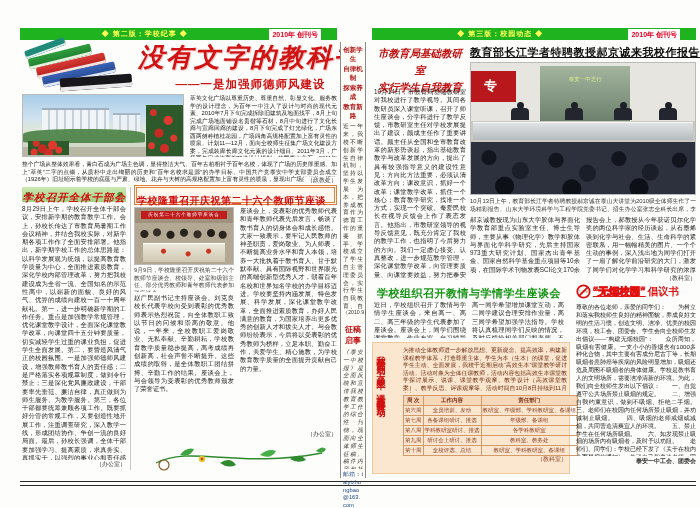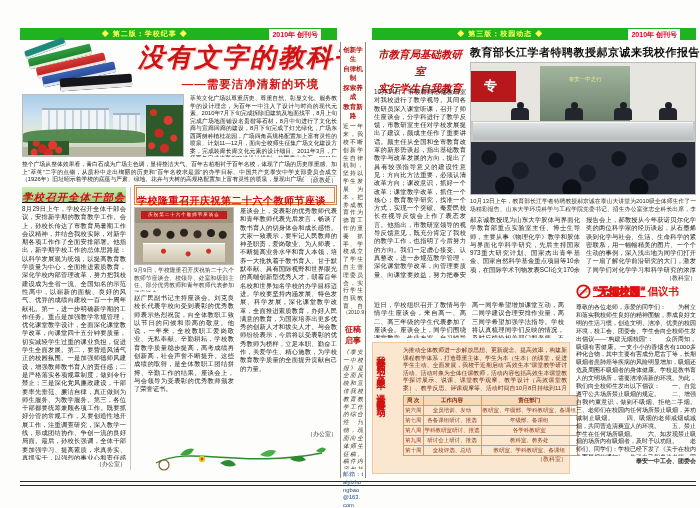--- a/index.html
+++ b/index.html
@@ -6,21 +6,21 @@
   body{font-family:"Liberation Sans",sans-serif;}
   #canvas{position:relative;width:700px;height:508px;background:#fdfdfb;overflow:hidden;}
   .ab{position:absolute;}
   .bar{display:flex;align-items:center;background:#1fb41f;height:12px;}
   .bar-label{flex:1;text-align:center;color:#ffff55;font-size:7px;font-weight:bold;letter-spacing:1px;line-height:12px;}
   .bar-chip{background:#fff;color:#e00020;font-size:7px;font-weight:bold;padding:0 3px;line-height:11px;white-space:nowrap;}
   .bar-tail{width:16px;height:12px;background:#1fb41f;}
   .txt{font-size:6.3px;line-height:1.32;text-align:justify;color:#1c1c1c;overflow:hidden;}
   .small{font-size:5.8px;line-height:1.3;text-align:justify;color:#222;overflow:hidden;}
   .attr{font-size:6px;color:#333;text-align:right;line-height:1.2;}
-  .serifhead{font-family:Liberation Serif, serif;font-style:italic;font-weight:bold;color:#c01010;}
+  .serifhead{font-family:Liberation Mono, monospace;font-style:italic;font-weight:bold;color:#c01010;}
   .vrule{width:1px;background:#c9c9c9;}
   
   .main-title{font-family:"Liberation Serif",serif;font-style:italic;font-weight:bold;color:#cf1212;font-size:26px;letter-spacing:2px;line-height:36px;white-space:nowrap;text-shadow:1px 1px 0 #f3c0c0;}
   .sub-title{color:#cf1212;font-weight:bold;font-size:11.5px;text-align:center;letter-spacing:1px;}
   
   .bk{position:absolute;border-radius:2px;}
   
   .photo{overflow:hidden;border:1px solid #bbb;box-sizing:border-box;}
   .photo1{background:linear-gradient(180deg,#a9cde8 0%,#cfe2ef 38%,#dfe7d8 58%,#c9d0ba 100%);}
   .p1-bldg{background:repeating-linear-gradient(90deg,#f1f4f7 0 6px,#c4d0da 6px 8px);border-top:2px solid #9fb0bc;}
@@ -57,25 +57,25 @@
     radial-gradient(circle at 22% 55%,#1a1e28 8px,transparent 9px),
     radial-gradient(circle at 38% 35%,#12151d 7px,transparent 8px),
     radial-gradient(circle at 52% 60%,#1a1e28 8px,transparent 9px),
     radial-gradient(circle at 66% 32%,#12151d 7px,transparent 8px),
     radial-gradient(circle at 80% 58%,#1a1e28 8px,transparent 9px),
     radial-gradient(circle at 93% 35%,#12151d 7px,transparent 8px),
     radial-gradient(circle at 15% 85%,#0d1016 9px,transparent 10px),
     radial-gradient(circle at 45% 90%,#0d1016 9px,transparent 10px),
     radial-gradient(circle at 75% 88%,#0d1016 9px,transparent 10px);}
   
-  .band-green{background-image:radial-gradient(circle at 6% 50%,#3f9c3f 2px,transparent 3px),radial-gradient(circle at 94% 50%,#3f9c3f 2px,transparent 3px),linear-gradient(#cdeab4,#a0d081);text-align:left;text-decoration:underline;}
+  .band-green{background-image:radial-gradient(circle at 6% 50%,#3f9c3f 2px,transparent 3px),radial-gradient(circle at 94% 50%,#3f9c3f 2px,transparent 3px),linear-gradient(#cdeab4,#a0d081);text-align:right;}
   .band-green span{font-family:"Liberation Serif",serif;font-style:italic;font-weight:bold;color:#d01010;font-size:10.5px;letter-spacing:1px;line-height:15px;}
   .box-red{border:3px double #e0813c;background:#fff7ee;text-align:left;}
   .box-red span{color:#d01010;font-weight:bold;font-size:10px;font-family:"Liberation Serif",serif;line-height:12px;letter-spacing:.5px;}
-  .head-black{color:#111;font-weight:bold;font-size:11px;text-align:right;letter-spacing:.5px;line-height:16px;white-space:nowrap;}
+  .head-black{color:#111;font-weight:bold;font-size:11px;text-align:right;letter-spacing:.5px;line-height:16px;white-space:nowrap;text-decoration:underline;}
   .head-green{color:#169416;font-weight:bold;font-size:11px;letter-spacing:.5px;text-align:center;white-space:nowrap;}
   .hollow{color:#ffecec;-webkit-text-stroke:.7px #e01010;text-shadow:0 0 1px #e01010;text-decoration:underline;}
   .nos-head{color:#e01010;font-weight:bold;font-size:10.5px;white-space:nowrap;display:flex;align-items:center;gap:2px;}
   
   .strip{border-left:1px solid #8a8a8a;border-right:1px solid #8a8a8a;box-sizing:border-box;padding:3px 2px;background:#fffdf8;}
   .s-title{color:#b01818;font-weight:bold;font-size:6.5px;text-align:center;line-height:1.45;}
   .s-red8{color:#c01010;font-weight:bold;font-size:8px;text-align:center;line-height:1.4;}
   .s-body{font-size:5.8px;line-height:1.35;text-align:justify;color:#333;overflow:hidden;}
   
   .pink{background:#fbe7d0;border:1px solid #f0c9a0;box-sizing:border-box;}
@@ -98,21 +98,21 @@
 
   <div class="ab" style="left:24px;top:42px;width:112px;height:50px;">
     <div class="bk" style="left:0;top:2px;width:42px;height:8px;background:#1f8a7a;transform:rotate(-20deg);box-shadow:inset 0 -2px 0 #dcefe9;"></div>
     <div class="bk" style="left:4px;top:9px;width:64px;height:11px;background:linear-gradient(#2f9e3f,#1d7a2c);transform:rotate(-14deg);box-shadow:inset 0 -3px 0 #e4f1dc;"></div>
     <div class="bk" style="left:12px;top:18px;width:70px;height:11px;background:linear-gradient(#d93a35,#b01f1f);transform:rotate(-13deg);box-shadow:inset 0 -3px 0 #f6e2dc;"></div>
     <div class="bk" style="left:18px;top:27px;width:74px;height:11px;background:linear-gradient(#3a63b5,#24478f);transform:rotate(-12deg);box-shadow:inset 0 -3px 0 #e0e7f4;"></div>
     <div class="bk" style="left:36px;top:34px;width:72px;height:13px;background:#17171c;transform:rotate(-4deg);box-shadow:inset 0 -4px 0 #e8e8e8;"></div>
   </div>
 
   <div class="ab main-title" style="left:138px;top:40px;width:200px;height:36px;">没有文字的教科书</div>
-  <div class="ab sub-title" style="left:158px;top:77px;width:185px;">——需要洁净清新的环境</div>
+  <div class="ab sub-title" style="left:158px;top:77px;width:185px;">——一是加强师德师风建设</div>
 
   <div class="ab photo photo1" style="left:22px;top:94px;width:162px;height:63px;">
     <div class="ab p1-bldg" style="left:12%;top:22%;width:42%;height:42%;"></div>
     <div class="ab p1-bldg" style="left:56%;top:30%;width:17%;height:32%;opacity:.85;"></div>
     <div class="ab p1-trees" style="left:0;top:56%;width:76%;height:22%;"></div>
     <div class="ab p1-ground" style="left:0;bottom:0;width:100%;height:15%;"></div>
     <div class="ab p1-flowers" style="right:0;top:16%;width:23%;height:84%;"></div>
     <div class="ab p1-flowers" style="left:3%;bottom:1%;width:26%;height:24%;"></div>
   </div>
 
@@ -207,20 +207,21 @@
     <div class="ab p3-person" style="left:84%;top:34%;width:18px;height:12px;">
         <div class="p3-head"></div>
       </div>
     <div class="ab p3-aud" style="left:0;bottom:0;width:100%;height:40%;"></div>
   </div>
   <div class="ab small" style="left:470px;top:198px;width:226px;height:15px;color:#333;">10月13日上午，教育部长江学者特聘教授郝京诚在泰山大讲堂为2010级全体师生作了一场精彩报告。山东大学环境科学与工程学院党委书记、招生办公室张志全科长出席，李青马副校长主持报告会。</div>
   <div class="ab txt" style="left:470px;top:216px;width:110px;height:58px;">郝京诚教授现为山东大学胶体与界面化学教育部重点实验室主任、博士生导师，主要从事《物理化学》教学和胶体与界面化学科学研究，先后主持国家973重大研究计划、国家杰出青年基金、国家自然科学基金重点项目等10余项，在国际学术刊物发表SCI论文170余篇，近五年论文被引用超过1900次，多次在国际会议上作特邀报告和邀请报告。</div>
   <div class="ab txt" style="left:586px;top:216px;width:110px;height:58px;">报告会上，郝教授从今年获诺贝尔化学奖的两位科学家的经历谈起，从石墨烯谈到化学与社会、生活、生命科学的紧密联系，用一幅幅精美的图片、一个个生动的事例，深入浅出地为同学们打开了一扇了解化学前沿研究的大门，激发了同学们对化学学习和科学研究的浓厚兴趣，现场气氛热烈，掌声不断。</div>
   <div class="ab attr" style="left:640px;top:275px;width:56px;">（教科室）</div>
 
+  <div class="ab head-green" style="left:374px;top:286px;width:190px;">学校组织召开教情与学情学生座谈会</div>
   <div class="ab txt" style="left:374px;top:301px;width:92px;height:37px;">近日，学校组织召开了教情与学情学生座谈会，来自高一、高二、高三年级的学生代表参加了座谈会。座谈会上，同学们围绕课堂教学、作业布置、自习辅导等方面畅所欲言，既肯定了老师们的辛勤付出，也坦诚地提出了意见和建议。</div>
   <div class="ab txt" style="left:472px;top:301px;width:92px;height:37px;">高一同学希望增加课堂互动，高二同学建议合理安排作业量，高三同学希望加强学法指导。学校将认真梳理同学们反映的情况，及时反馈给相关部门和老师，不断改进教学工作，促进教学质量的提高。</div>
 
   <div class="ab pink" style="left:372px;top:342px;width:198px;height:132px;">
     <div class="ab vtitle" style="left:2px;top:6px;height:120px;">
       <span>我校全面启动“高效生本”</span>
       <span>课堂教学研讨活动</span>
     </div>
     <div class="ab" style="left:30px;top:4px;width:164px;height:124px;">
       <div class="small" style="height:46px;color:#6b2a10;">为推动全体教师进一步解放思想、更新观念、提高效率，构建新课程教学体系，打造尊重主体、学生为本（生本）的课堂，促进学生主动、全面发展，我校于近期启动“高效生本”课堂教学研讨活动。活动对象为全体任课教师，活动内容包括高效生本课堂教学探讨展示、说课、课堂教学观摩、教学设计（高效课堂教案）、教学反思、评课观摩等。活动时间自10月8日持续到11月上旬。</div>

